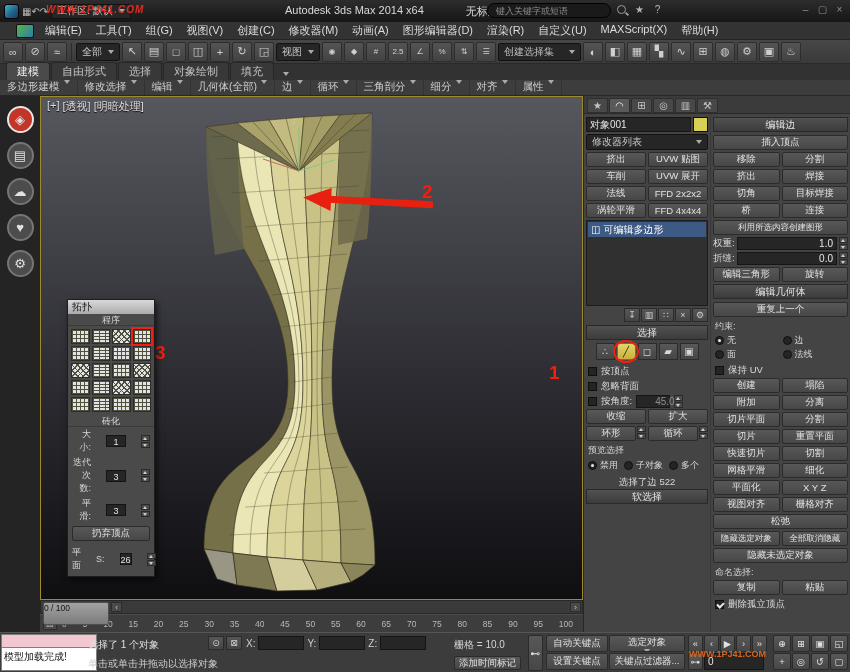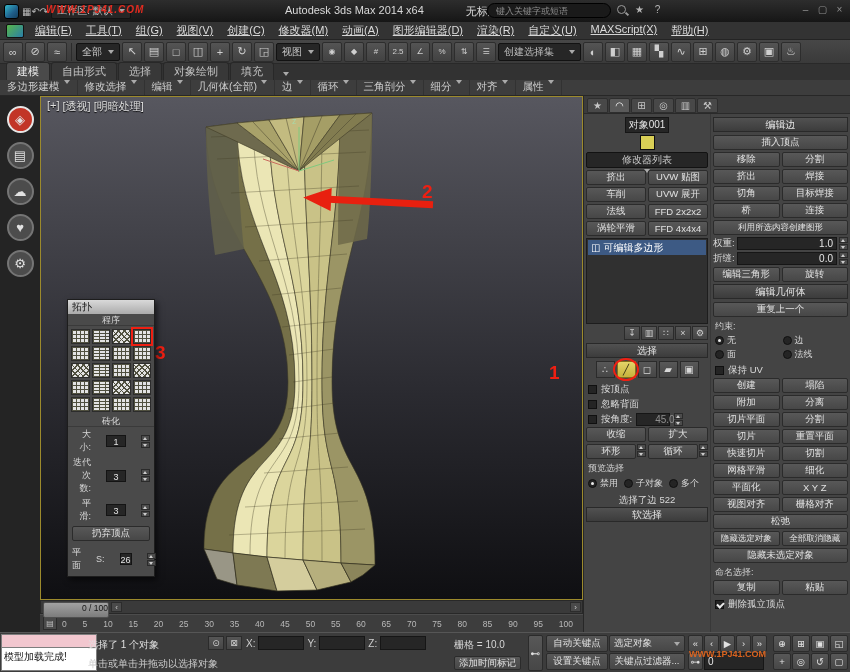--- a/index.html
+++ b/index.html
@@ -30,21 +30,21 @@
   .mag::before { content:""; position:absolute; left:1px; top:1px; width:7px; height:7px;
     border:1.5px solid #9b9b9b; border-radius:50%; }
   .mag::after { content:""; position:absolute; left:9px; top:9px; width:4px; height:2px;
     background:#9b9b9b; transform:rotate(45deg); }
   .ic-btn { width:15px; height:14px; color:#b5b5b5; font-size:10px; text-align:center; line-height:14px; }
   .winctl { position:absolute; right:3px; top:3px; display:flex; gap:2px; }
   .winctl .ic-btn { color:#8f8f8f; }
 
   
   .menubar { position:absolute; top:22px; left:0; right:0; height:18px; background:#333;
-    border-bottom:1px solid #242424; display:flex; align-items:center; padding-left:6px;text-decoration:underline; }
+    border-bottom:1px solid #242424; display:flex; align-items:center; padding-left:16px; }
   .app-btn { width:18px; height:14px; border-radius:2px; margin-right:4px;
     background:linear-gradient(135deg,#58b54a,#2a7ea8); border:1px solid #111; }
   .menu-item { padding:2px 7px; color:#dcdcdc; font-size:11px; }
 
   
   .toolbar { position:absolute; top:40px; left:0; right:0; height:24px;
     background:linear-gradient(#474747,#3a3a3a); border-bottom:1px solid #292929;
     display:flex; align-items:center; gap:2px; padding:0 3px; overflow:hidden; }
   .tool-btn { width:20px; height:20px; flex:none; background:linear-gradient(#545454,#424242);
     border:1px solid #2d2d2d; border-radius:2px; color:#cfcfcf; font-size:11px;
@@ -100,43 +100,43 @@
   .pat:nth-child(4n+2){ background-image:repeating-linear-gradient(0deg,#50503f 0 1px,transparent 1px 3px),
                      repeating-linear-gradient(90deg,#50503f 0 1px,transparent 1px 6px); }
   .pat:nth-child(4) { outline:2px solid #ef1f12; outline-offset:0; }
   .topo-row { display:flex; align-items:center; gap:15px; padding:1px 4px; font-size:9px; color:#d6d6d6; }
   .tlabel { flex:1; text-align:right; }
   .tfield { width:20px; height:12px; background:#262626; border:1px solid #141414;
     color:#e3e3e3; text-align:center; line-height:12px; }
 
   
   .timeslider { height:14px; background:#3a3a3a; border:1px solid #282828; position:relative; }
-  .ts-handle { position:absolute; left:2px; top:1px; width:66px; height:16px;
+  .ts-handle { position:absolute; left:2px; top:1px; width:66px; height:23px;
     background:linear-gradient(#a2a2a2,#7c7c7c); border:1px solid #4f4f4f; border-radius:2px;
-    color:#161616; font-size:8.5px; text-align:right; line-height:10px; }
+    color:#161616; font-size:8.5px; text-align:left; line-height:10px; }
   .ts-arr { position:absolute; top:1px; width:11px; height:10px; background:#4a4a4a;
     border:1px solid #2c2c2c; color:#c9c9c9; font-size:8px; text-align:center; line-height:9px; }
   .trackbar { height:18px; background:#3d3d3d; border-top:1px solid #4c4c4c;
     display:flex; align-items:center; padding:0 10px 0 3px; }
   .tb-mini { width:14px; height:13px; background:#4a4a4a; border:1px solid #2b2b2b;
     color:#c5c5c5; font-size:8px; text-align:center; line-height:12px; margin-right:5px; }
   .ticks { flex:1; display:flex; justify-content:space-between; color:#b8b8b8; font-size:8.5px; }
 
   
   .cmdpanel { position:absolute; right:0; top:96px; width:267px; bottom:40px; background:#444;
     border-left:1px solid #272727; overflow:hidden; }
   .cp-tabs { height:18px; display:flex; gap:1px; padding:2px 3px 0; background:#3b3b3b;
     border-bottom:1px solid #2a2a2a; }
   .cp-tab { width:21px; height:15px; text-align:center; line-height:14px; font-size:10px;
     color:#c6c6c6; background:#484848; border:1px solid #2e2e2e; border-radius:2px 2px 0 0; }
   .cp-tab.active { background:#5a5a5a; color:#fff; }
   .cp-cols { display:flex; height:calc(100% - 18px); }
   .cp-left { width:127px; padding:3px 2px; border-right:1px solid #383838; }
   .cp-right { flex:1; padding:3px 2px; overflow:hidden; }
-  .row { display:flex; align-items:center; gap:2px; margin-bottom:2px;flex-direction:column; }
+  .row { display:flex; align-items:center; gap:2px; margin-bottom:2px; }
   .input { background:#262626; border:1px solid #161616; color:#e6e6e6; height:15px;
     font-size:10px; padding:0 3px; }
   .grow { flex:1; }
   .swatch { width:15px; height:15px; background:#d9cf56; border:1px solid #0e0e0e; flex:none; }
   .btn { background:linear-gradient(#585858,#474747); border:1px solid #2b2b2b; border-radius:2px;
     color:#e1e1e1; font-size:9.5px; height:15px; display:flex; align-items:center;
     justify-content:center; padding:0 2px; white-space:nowrap; overflow:hidden; }
   .full { width:100%; margin-bottom:2px; }
   .grid2 { display:grid; grid-template-columns:1fr 1fr; gap:2px; margin-bottom:2px; }
   .stack { background:#303030; border:1px solid #1d1d1d; height:86px; margin-bottom:2px; padding:1px; }
@@ -189,21 +189,21 @@
   .mini-icons { position:absolute; left:208px; top:3px; display:flex; gap:2px; }
   .xyz { position:absolute; left:246px; top:3px; display:flex; gap:3px; align-items:center; color:#cfcfcf; }
   .coord { width:46px; height:14px; }
   .gridlbl { position:absolute; left:454px; top:5px; color:#d6d6d6; }
   .stat2 { position:absolute; left:88px; top:24px; color:#cccccc; }
   .timetag { position:absolute; left:454px; top:23px; height:14px; font-size:9.5px; padding:0 4px; }
   .bigkey { position:absolute; left:528px; top:2px; width:15px; height:36px; font-size:10px; }
   .keys { position:absolute; left:546px; top:2px; display:grid; grid-template-columns:62px 76px;
     grid-auto-rows:17px; gap:1px; }
   .keys .btn { height:17px; font-size:9.5px; }
-  .dd2 { justify-content:space-between; padding:0 4px; }
+  .dd2 { justify-content:space-between; padding:0 4px;flex-direction:column; }
   .playback { position:absolute; left:688px; top:2px; width:80px; }
   .pb-row { display:flex; gap:1px; }
   .pb { width:15px; height:17px; }
   .pb-row2 { display:flex; gap:1px; margin-top:1px; }
   .frame { width:60px; height:17px; }
   .nav { position:absolute; right:2px; top:2px; }
   .nav-row { display:flex; gap:1px; margin-bottom:1px; }
   .nav-btn { width:18px; height:17px; }
 
   

